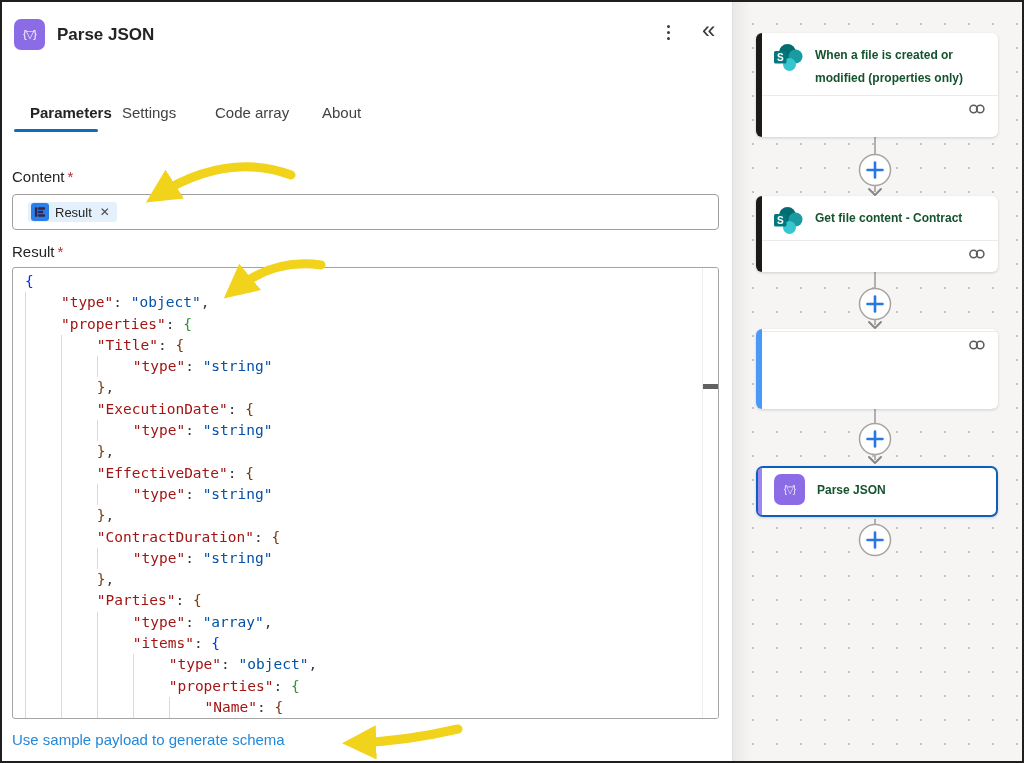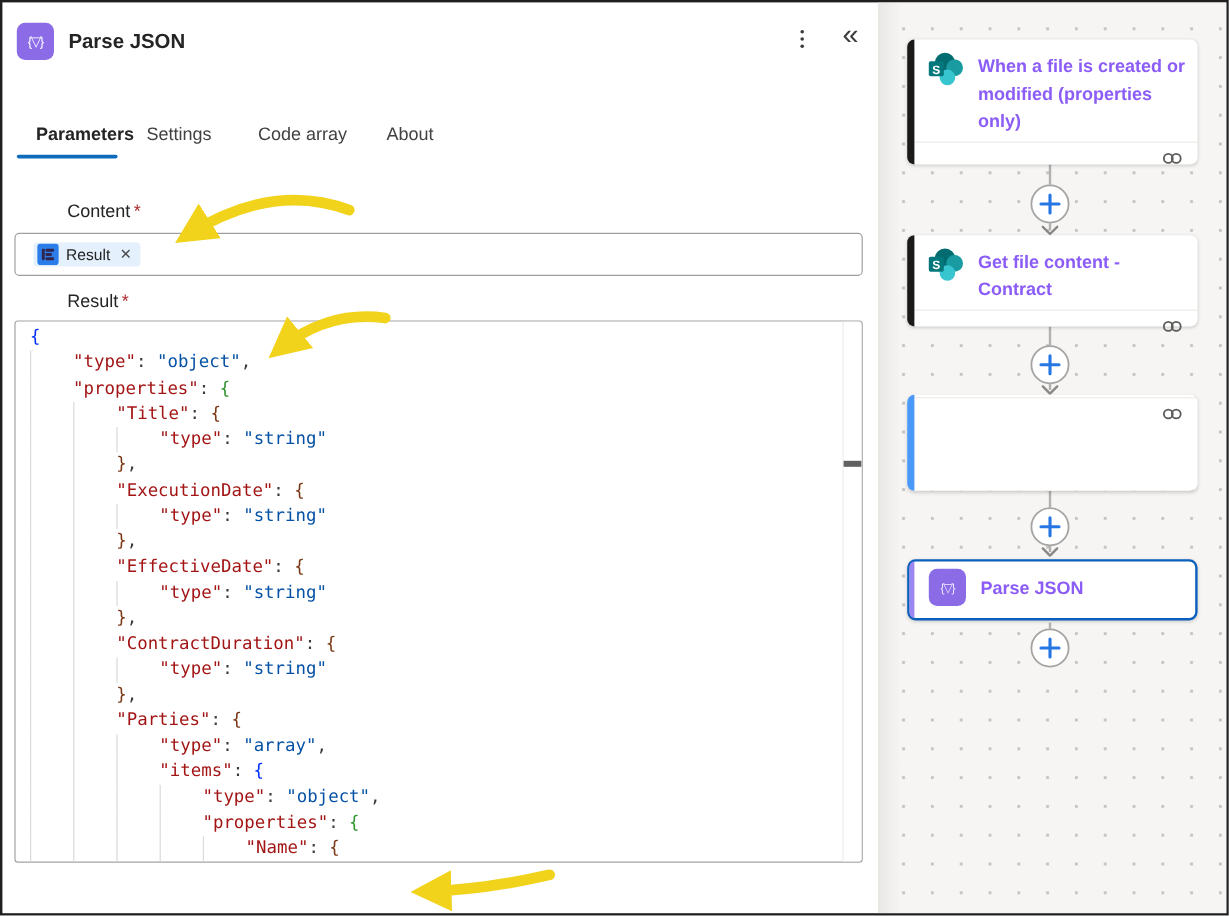--- a/index.html
+++ b/index.html
@@ -14,21 +14,21 @@
   .htitle { position:absolute; left:55px; top:23px; font-size:17px; font-weight:700; color:#242424; }
   .dots { position:absolute; left:665px; top:23px; display:flex; flex-direction:column; gap:2.6px; cursor:pointer; }
   .dots i { width:3.4px; height:3.4px; border-radius:50%; background:#3B3B3B; }
   .collapse { position:absolute; left:700px; top:14px; font-size:24px; color:#3B3B3B; cursor:pointer; }
 
   .tab { position:absolute; top:102px; font-size:15px; color:#424242; cursor:pointer; }
   .tab.active { color:#242424; font-weight:700; }
   .tab-underline { position:absolute; left:12px; top:127px; width:84px; height:3px;
                    background:#0F6CBD; border-radius:2px; }
 
-  .flabel { position:absolute; font-size:15px; color:#242424;margin-left:44px; }
+  .flabel { position:absolute; font-size:15px; color:#242424; }
   .req { color:#B02E31; margin-left:3px; }
 
   .input-box { position:absolute; left:10px; top:192px; width:707px; height:36px;
                background:#fff; border:1px solid #A19F9D; border-radius:4px;
                display:flex; align-items:center; padding-left:15px; }
   .chip { display:flex; align-items:center; gap:6px; background:#E4F0FB;
           border-radius:3px; padding:2px 7px 2px 3px; height:20px; cursor:pointer; }
   .chip-label { font-size:13px; color:#242424; }
   .chip-x { font-size:12px; color:#4a4a4a; margin-left:2px; cursor:pointer; }
 
@@ -55,21 +55,21 @@
               radial-gradient(circle, #C6C4C2 1.15px, rgba(0,0,0,0) 1.3px),
               #F6F5F3;
             background-size:auto, 24px 24px, auto;
             background-position:0 0, 8px 10px, 0 0; }
   .connectors { position:absolute; left:0; top:0; width:290px; height:759px; }
 
   .fcard { position:absolute; left:23px; width:242px; background:#fff; border-radius:6px;
            box-shadow:0 1px 3px rgba(0,0,0,0.16); cursor:pointer; }
   .accent { position:absolute; left:0; top:0; bottom:0; width:6px; border-radius:6px 0 0 6px; }
   .fbody { display:flex; gap:12px; padding:9px 8px 5px 17px; align-items:flex-start; }
-  .ftitle { font-size:15px; font-weight:700; line-height:23px; color:#8b5cf6; padding-top:2px; }
+  .ftitle { font-size:12px; font-weight:700; line-height:23px; color:#14532d; padding-top:2px; }
   .ffoot { border-top:1px solid #EDEBE9; height:26px; display:flex; align-items:center;
            justify-content:flex-end; padding-right:12px; }
   .fcard.selected { border:2px solid #0B5FBD; border-radius:7px; }
   .fcard.selected .accent { width:4px; border-radius:4px 0 0 4px; }
   .fcard.selected .fbody { padding:6px 8px 6px 16px; align-items:center; }
   .pj-icon { width:31px; height:31px; background:#8B6CE6; border-radius:7px; color:#F0EBFF;
              display:flex; align-items:center; justify-content:center; font-size:10px; letter-spacing:-1px; flex:none; }
   .icon30 { flex:none; }
 </style>
 </head>
@@ -114,20 +114,21 @@
     <span>Result</span><span class="req">*</span>
   </div>
 
   <div class="schema-box">
     <div id="code"><div><span class="b1">{</span></div><div><span class="g">    </span><span class="k">"type"</span><span class="p">: </span><span class="s">"object"</span><span class="p">,</span></div><div><span class="g">    </span><span class="k">"properties"</span><span class="p">: </span><span class="b2">{</span></div><div><span class="g">    </span><span class="g">    </span><span class="k">"Title"</span><span class="p">: </span><span class="b3">{</span></div><div><span class="g">    </span><span class="g">    </span><span class="g">    </span><span class="k">"type"</span><span class="p">: </span><span class="s">"string"</span></div><div><span class="g">    </span><span class="g">    </span><span class="b3">}</span><span class="p">,</span></div><div><span class="g">    </span><span class="g">    </span><span class="k">"ExecutionDate"</span><span class="p">: </span><span class="b3">{</span></div><div><span class="g">    </span><span class="g">    </span><span class="g">    </span><span class="k">"type"</span><span class="p">: </span><span class="s">"string"</span></div><div><span class="g">    </span><span class="g">    </span><span class="b3">}</span><span class="p">,</span></div><div><span class="g">    </span><span class="g">    </span><span class="k">"EffectiveDate"</span><span class="p">: </span><span class="b3">{</span></div><div><span class="g">    </span><span class="g">    </span><span class="g">    </span><span class="k">"type"</span><span class="p">: </span><span class="s">"string"</span></div><div><span class="g">    </span><span class="g">    </span><span class="b3">}</span><span class="p">,</span></div><div><span class="g">    </span><span class="g">    </span><span class="k">"ContractDuration"</span><span class="p">: </span><span class="b3">{</span></div><div><span class="g">    </span><span class="g">    </span><span class="g">    </span><span class="k">"type"</span><span class="p">: </span><span class="s">"string"</span></div><div><span class="g">    </span><span class="g">    </span><span class="b3">}</span><span class="p">,</span></div><div><span class="g">    </span><span class="g">    </span><span class="k">"Parties"</span><span class="p">: </span><span class="b3">{</span></div><div><span class="g">    </span><span class="g">    </span><span class="g">    </span><span class="k">"type"</span><span class="p">: </span><span class="s">"array"</span><span class="p">,</span></div><div><span class="g">    </span><span class="g">    </span><span class="g">    </span><span class="k">"items"</span><span class="p">: </span><span class="b1">{</span></div><div><span class="g">    </span><span class="g">    </span><span class="g">    </span><span class="g">    </span><span class="k">"type"</span><span class="p">: </span><span class="s">"object"</span><span class="p">,</span></div><div><span class="g">    </span><span class="g">    </span><span class="g">    </span><span class="g">    </span><span class="k">"properties"</span><span class="p">: </span><span class="b2">{</span></div><div><span class="g">    </span><span class="g">    </span><span class="g">    </span><span class="g">    </span><span class="g">    </span><span class="k">"Name"</span><span class="p">: </span><span class="b3">{</span></div></div>
     <div class="vtrack">
       <div class="vthumb"></div>
     </div>
   </div>
 
+  <div class="gen-link">Use sample payload to generate schema</div>
 
   <svg class="arrows" viewBox="0 0 735 759">
     <defs>
       <marker id="ah" viewBox="0 0 10 10" refX="6.5" refY="5" markerWidth="3.8" markerHeight="3.8" orient="auto">
         <path d="M0,0 L10,5 L0,10 z" fill="#F2D31B"></path>
       </marker>
     </defs>
     <path d="M289,173 C243,156 198,166 154,194" fill="none" stroke="#F2D31B" stroke-width="9" stroke-linecap="round" marker-end="url(#ah)"></path>
     <path d="M319,263 C284,258 254,270 231,289" fill="none" stroke="#F2D31B" stroke-width="9" stroke-linecap="round" marker-end="url(#ah)"></path>
     <path d="M456,727 C417,736 387,740 352,741" fill="none" stroke="#F2D31B" stroke-width="9" stroke-linecap="round" marker-end="url(#ah)"></path>

